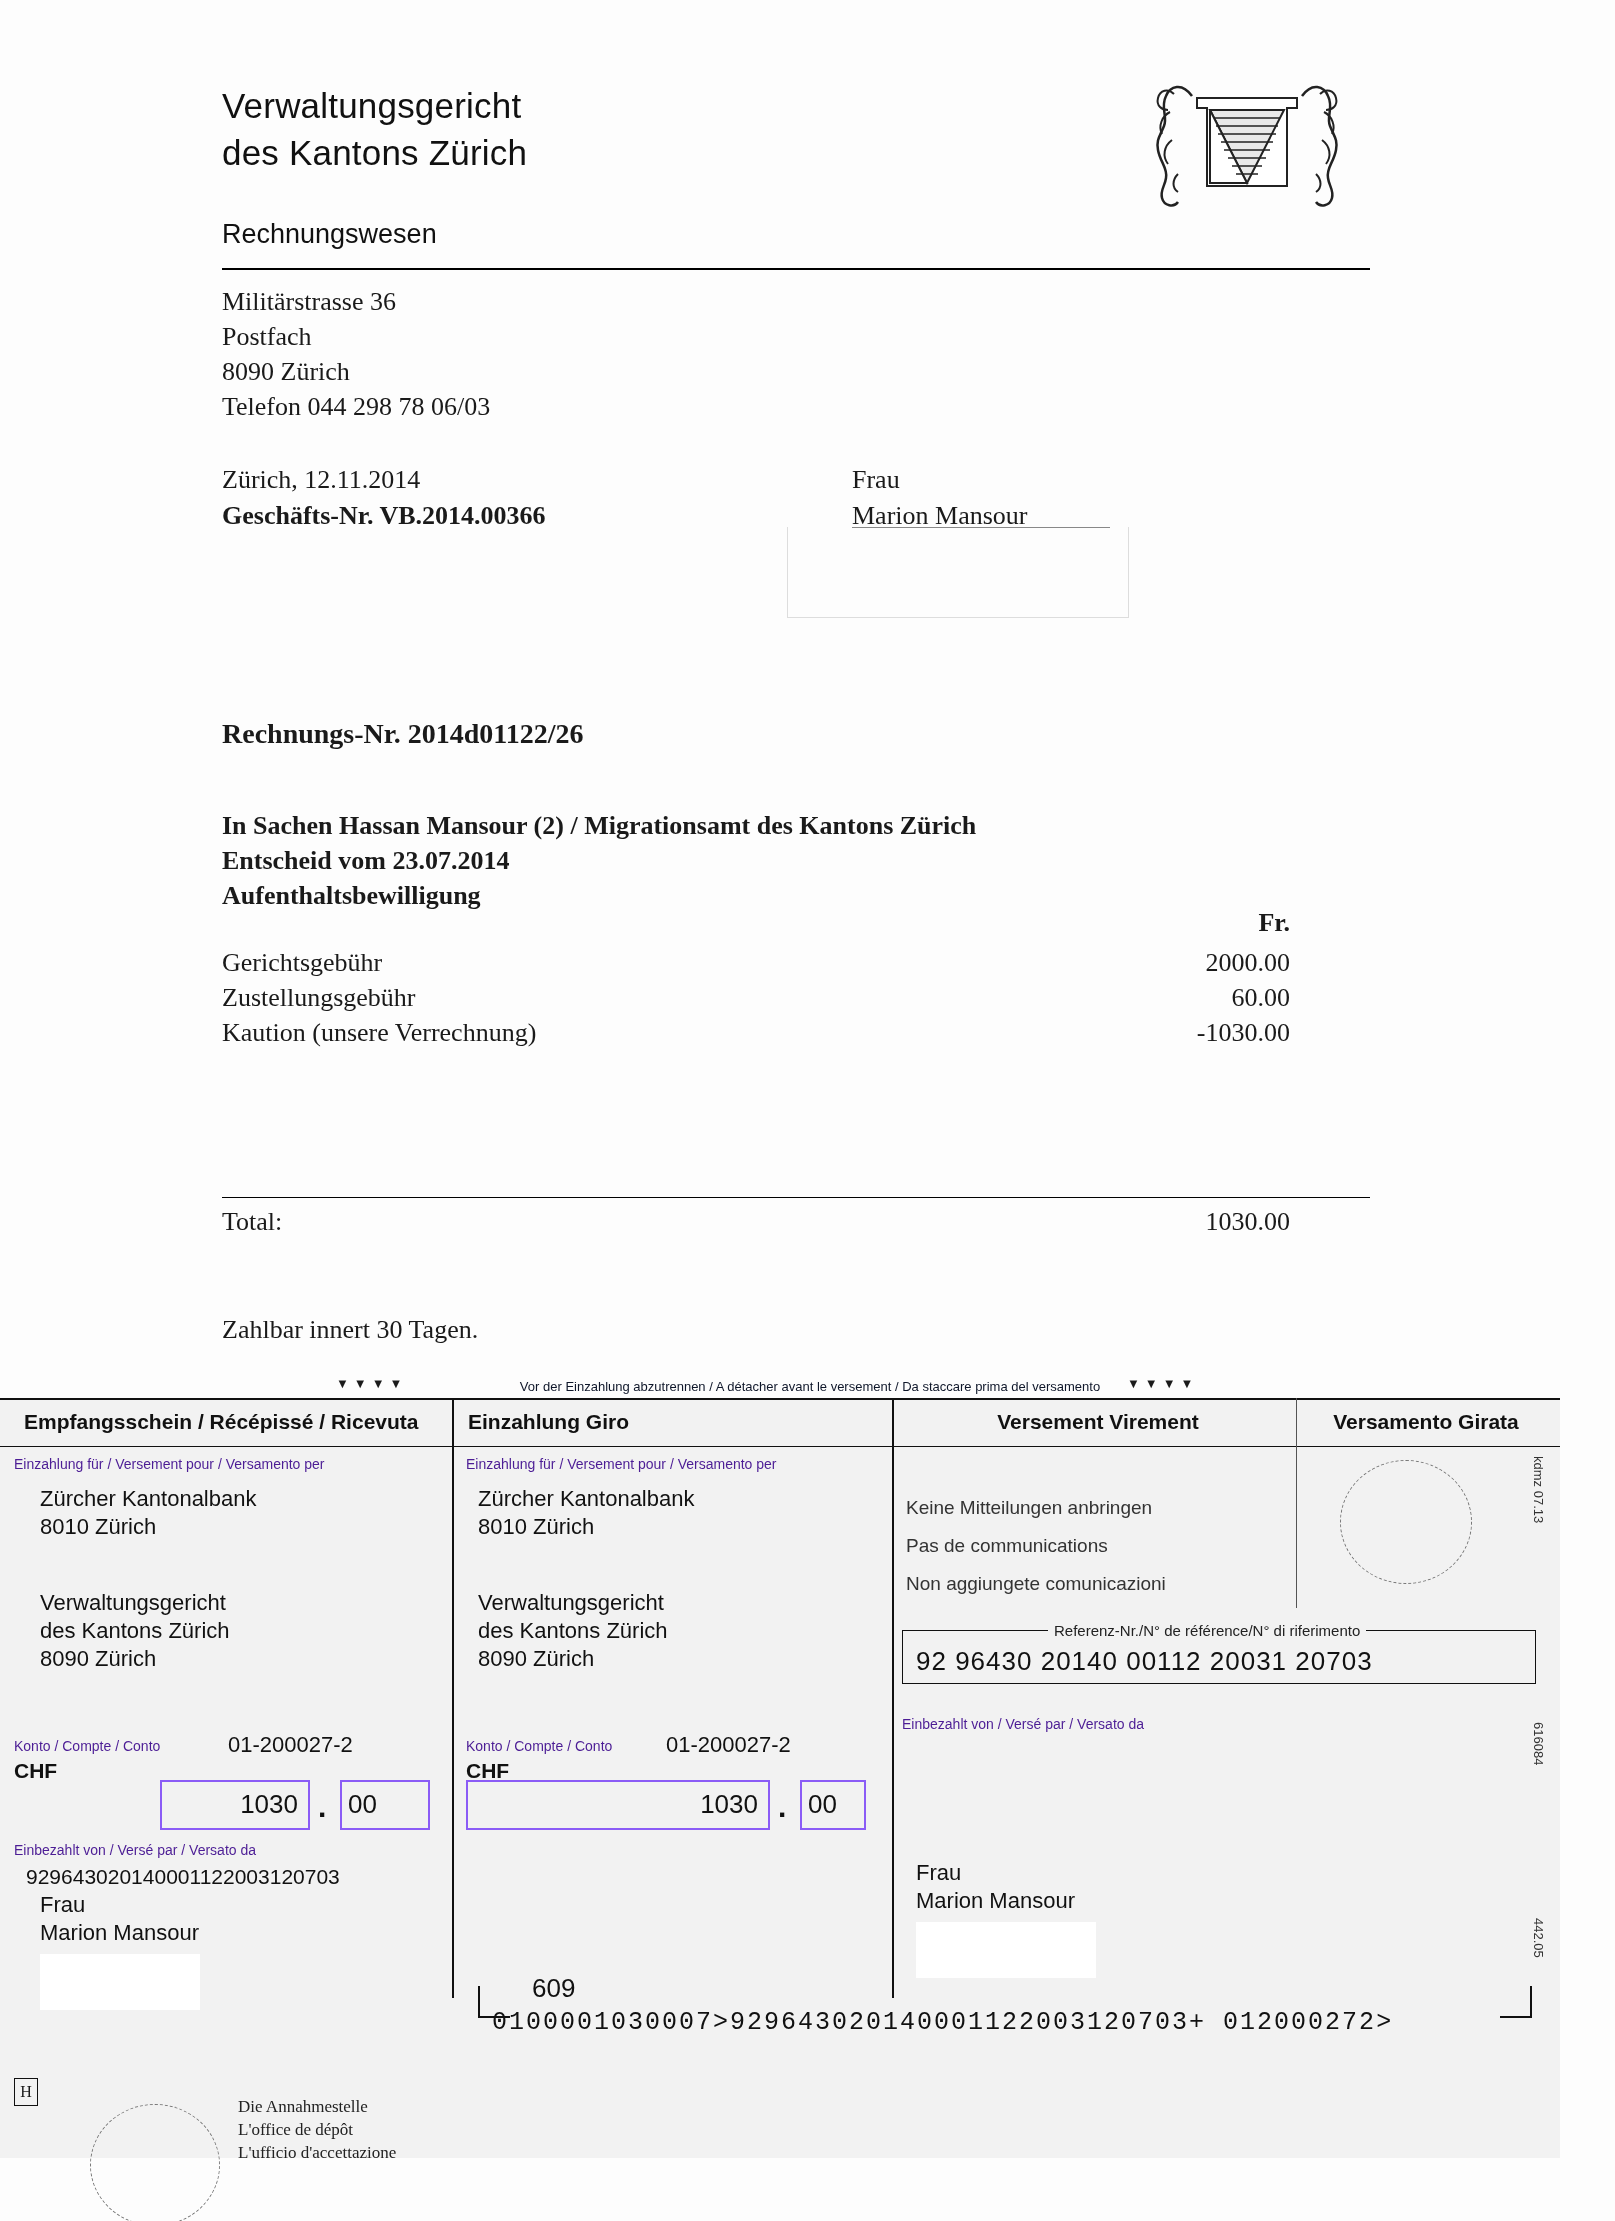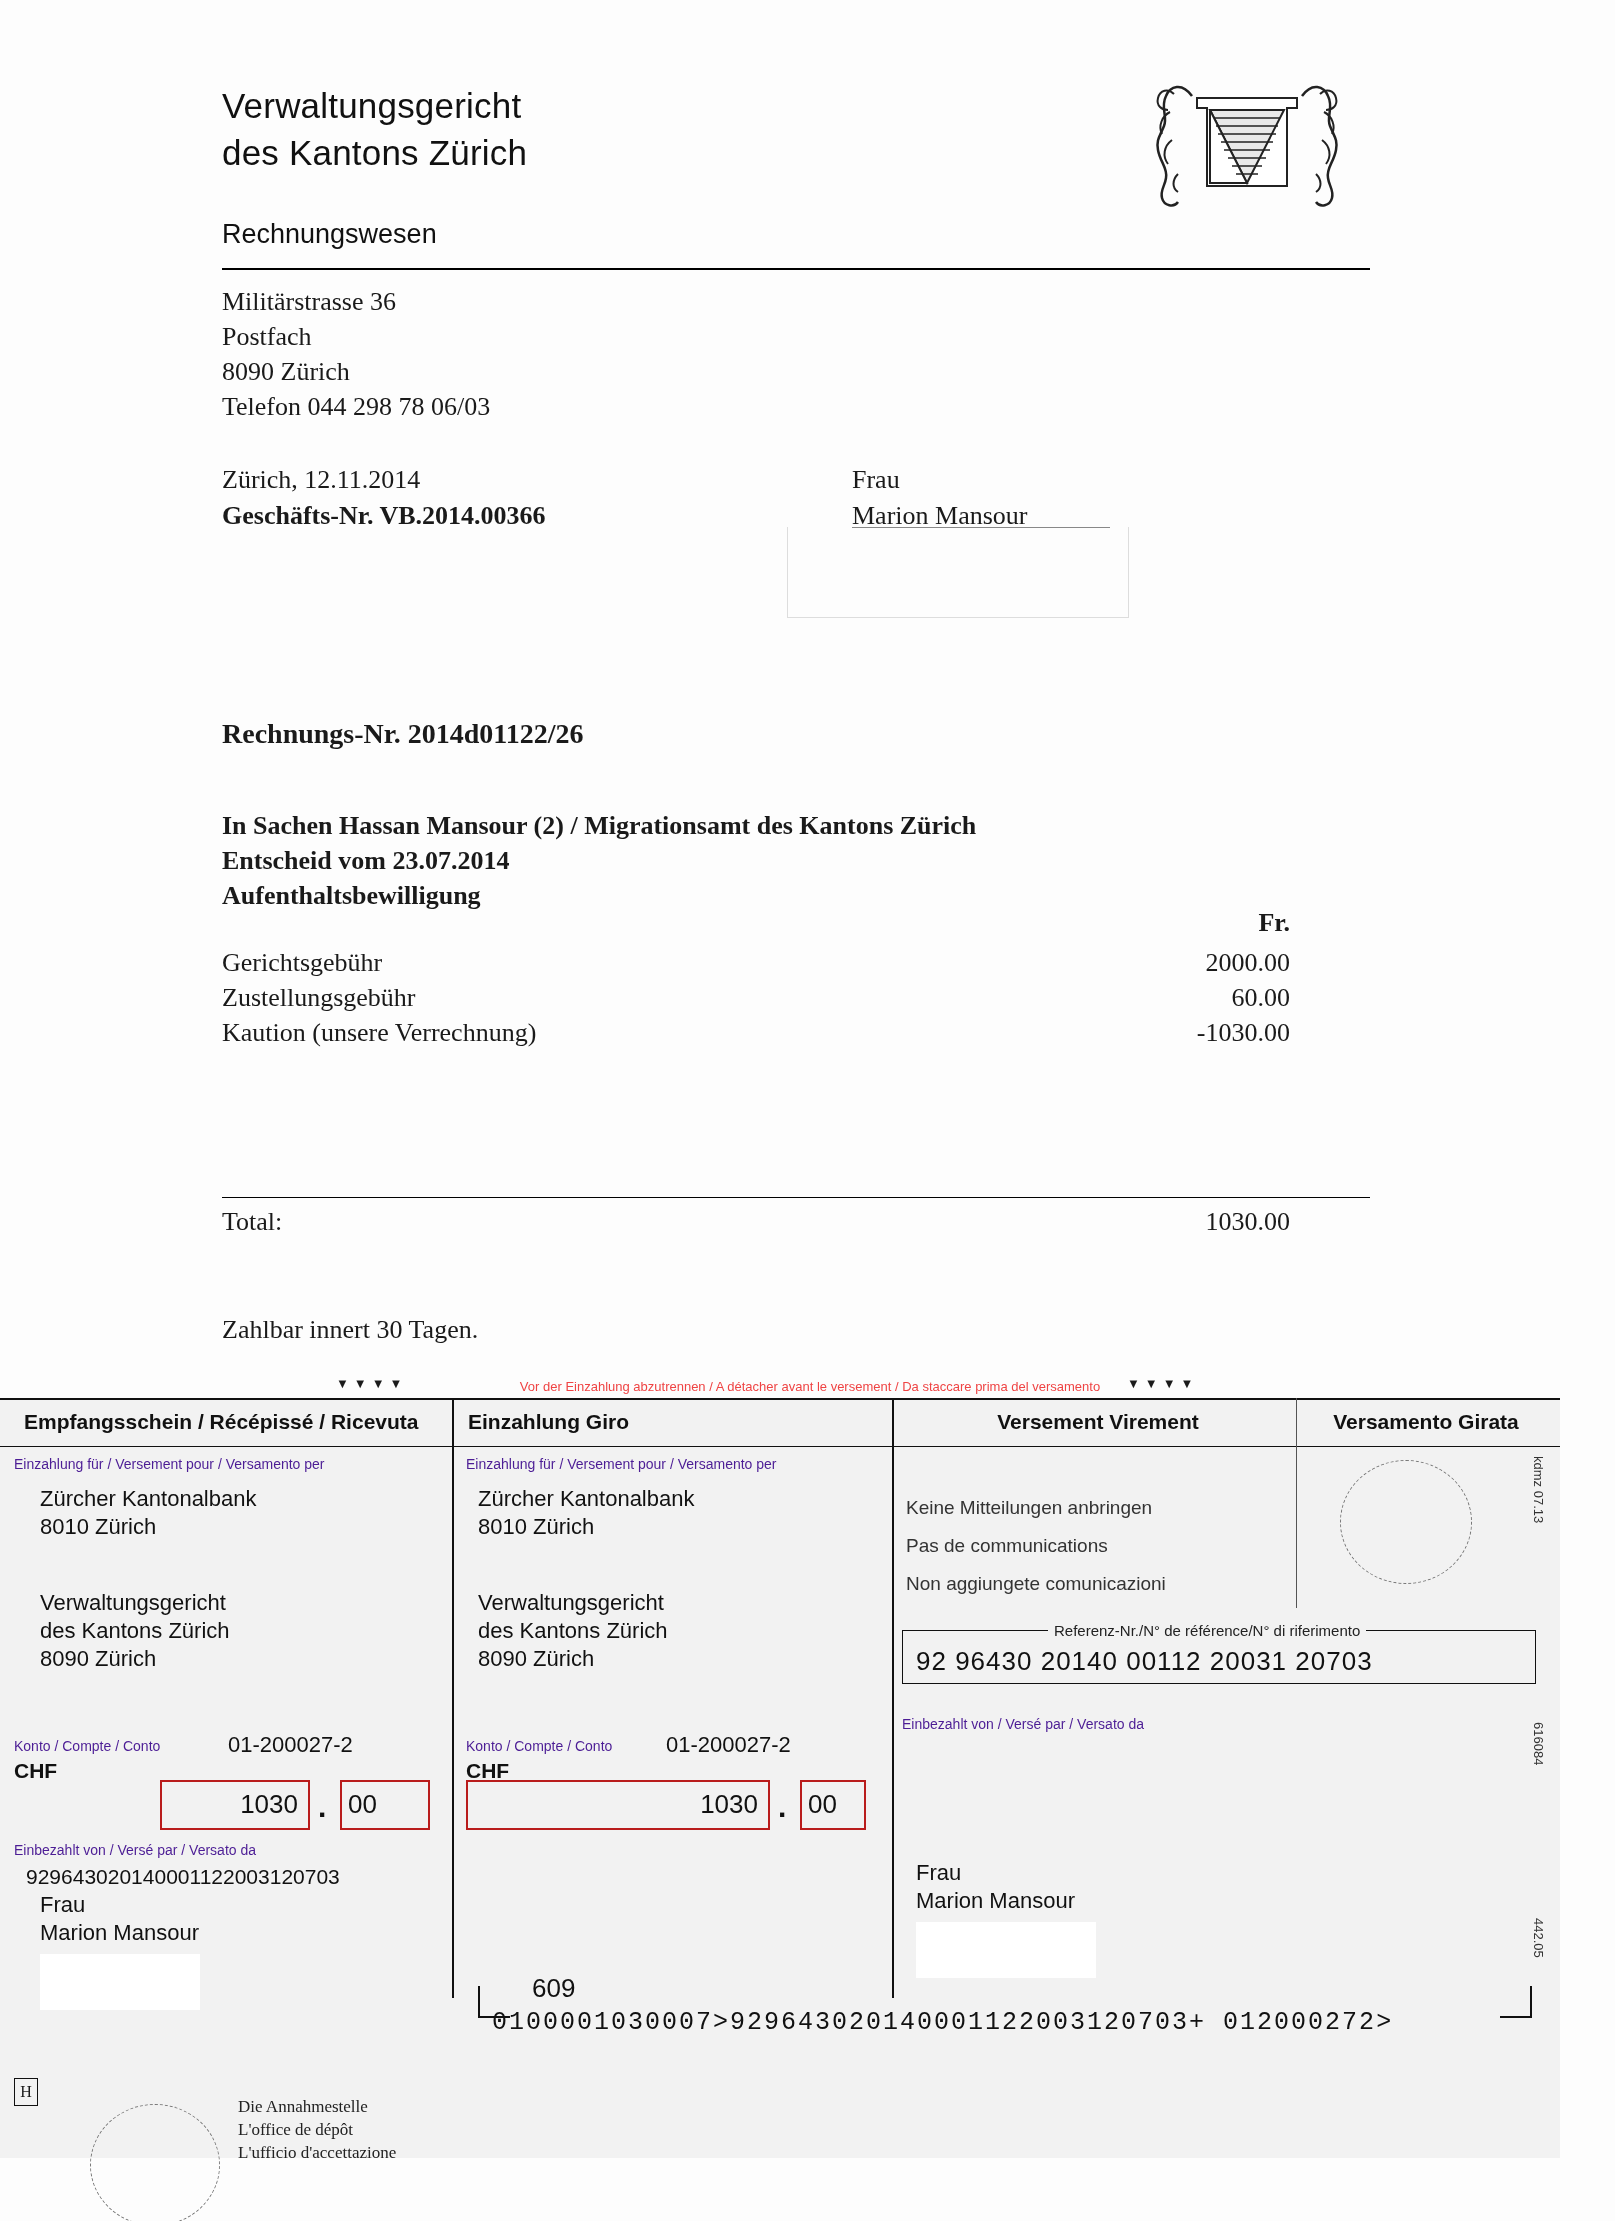--- a/index.html
+++ b/index.html
@@ -166,21 +166,21 @@
 
   
   .cut-line-text {
     position: absolute;
     left: 330px;
     top: 1379px;
     width: 960px;
     text-align: center;
     font-family: "Liberation Sans", sans-serif;
     font-size: 13px;
-    color: #ef4444;
+    color: #0f172a;
   }
   .arrows-l { position: absolute; left: 336px; top: 1376px; font-size: 13px; letter-spacing: 5px; }
   .arrows-r { position: absolute; left: 1127px; top: 1376px; font-size: 13px; letter-spacing: 5px; }
 
   .slip {
     position: absolute;
     left: 0px;
     top: 1398px;
     width: 1560px;
     height: 760px;
@@ -219,21 +219,21 @@
   }
   .slip-text-sm {
     position: absolute;
     font-size: 19px;
     line-height: 27px;
     color: #333;
   }
 
   .amt-box {
     position: absolute;
-    border: 2px solid #b91c1c;
+    border: 2px solid #8b5cf6;
     height: 46px;
   }
   .amt-box .val {
     position: absolute;
     right: 10px;
     top: 7px;
     font-size: 26px;
   }
   .amt-dot {
     position: absolute;

